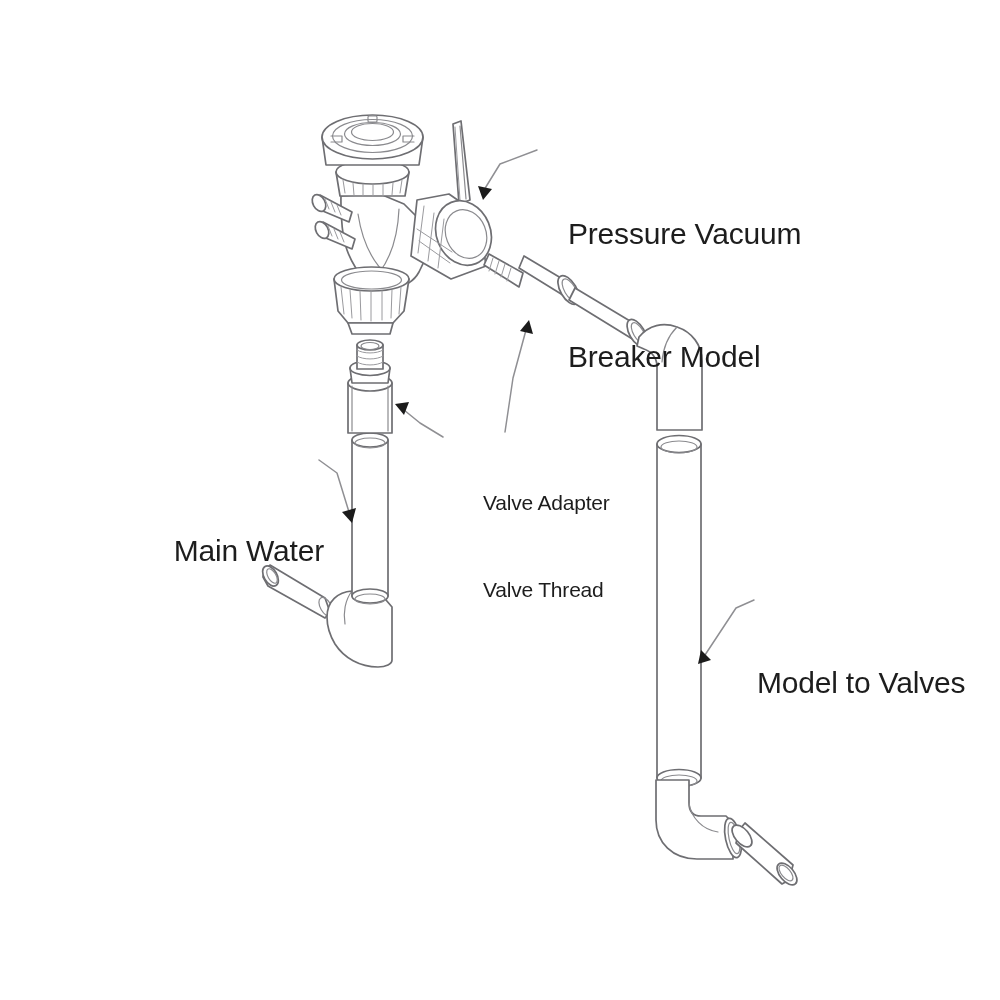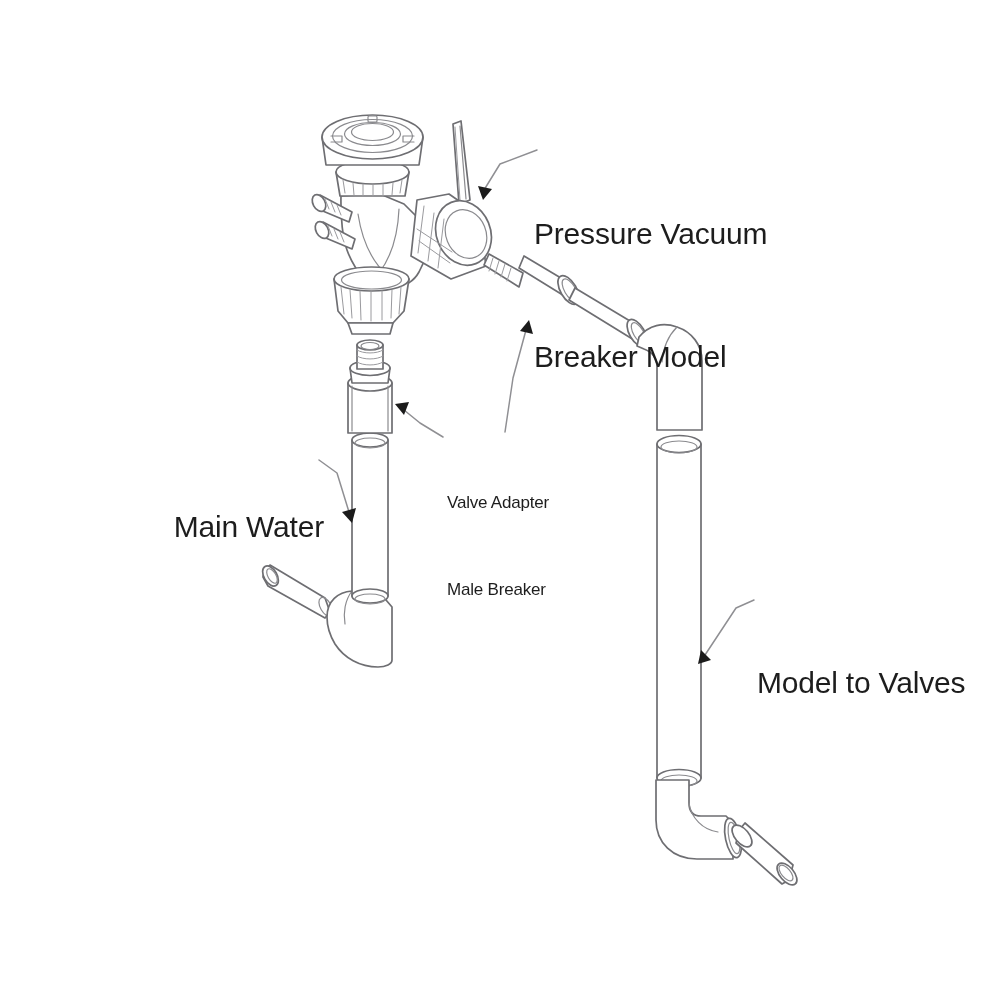--- a/index.html
+++ b/index.html
@@ -62,25 +62,26 @@
     color: #1d1d1d;
     font-family: "Liberation Sans", sans-serif;
     white-space: pre;
     letter-spacing: -0.2px;
   }
   .label-lg {
     font-size: 30px;
     line-height: 41px;
   }
   .label-sm {
-    font-size: 17px;
+    font-size: 21px;
     line-height: 29px;
-  }
-  #label-pvb { left: 534px; top: 131px; }
-  #label-main-water { left: 6px; top: 424px; text-align: right; width: 318px; }
+    margin-left: 36px;
+  }
+  #label-pvb { left: 568px; top: 131px; }
+  #label-main-water { left: 6px; top: 448px; text-align: right; width: 318px; }
   #label-valve-adapter { left: 447px; top: 430px; }
   #label-line-to-valves { left: 757px; top: 580px; }
 </style>
 </head>
 <body>
 
 <div id="diagram-root">
 
   <svg id="drawing" viewBox="0 0 1000 1000">
 
@@ -269,20 +270,20 @@
     <div>Pressure Vacuum</div>
     <div>Breaker Model</div>
   </div>
 
   <div class="label label-lg" id="label-main-water">
     <div>Main Water</div>
   </div>
 
   <div class="label label-sm" id="label-valve-adapter">
     <div>Valve Adapter</div>
-    <div>Male Breaker</div>
+    <div>Valve Thread</div>
   </div>
 
   <div class="label label-lg" id="label-line-to-valves">
     <div>Model to Valves</div>
   </div>
 
 </div>
 
 </body></html>

